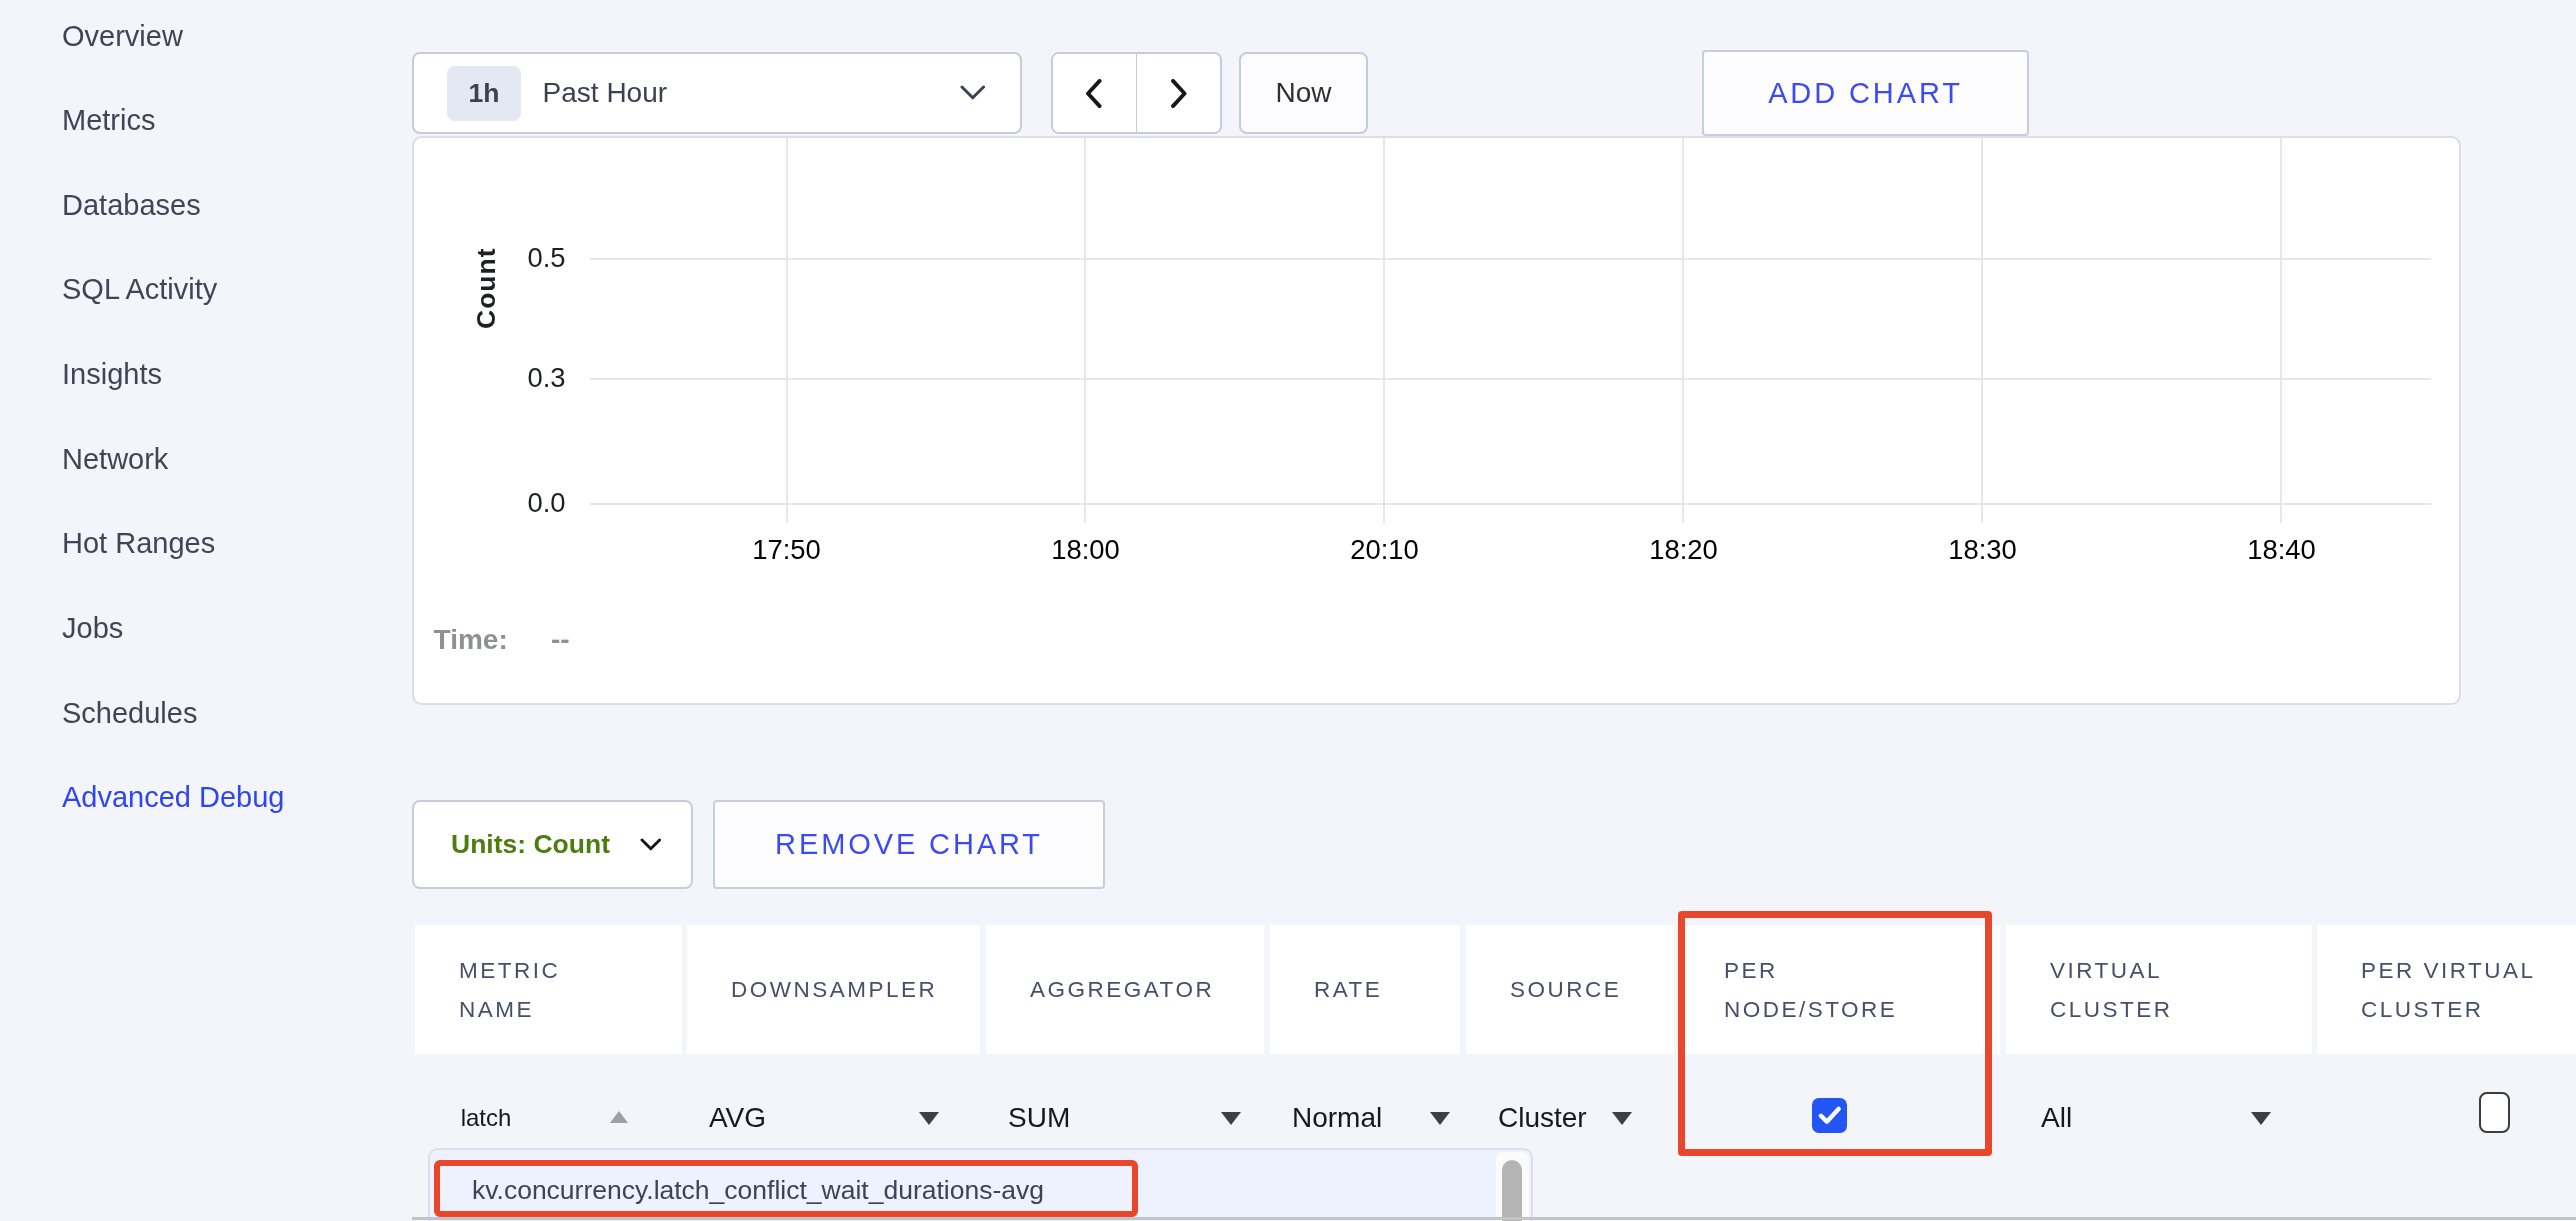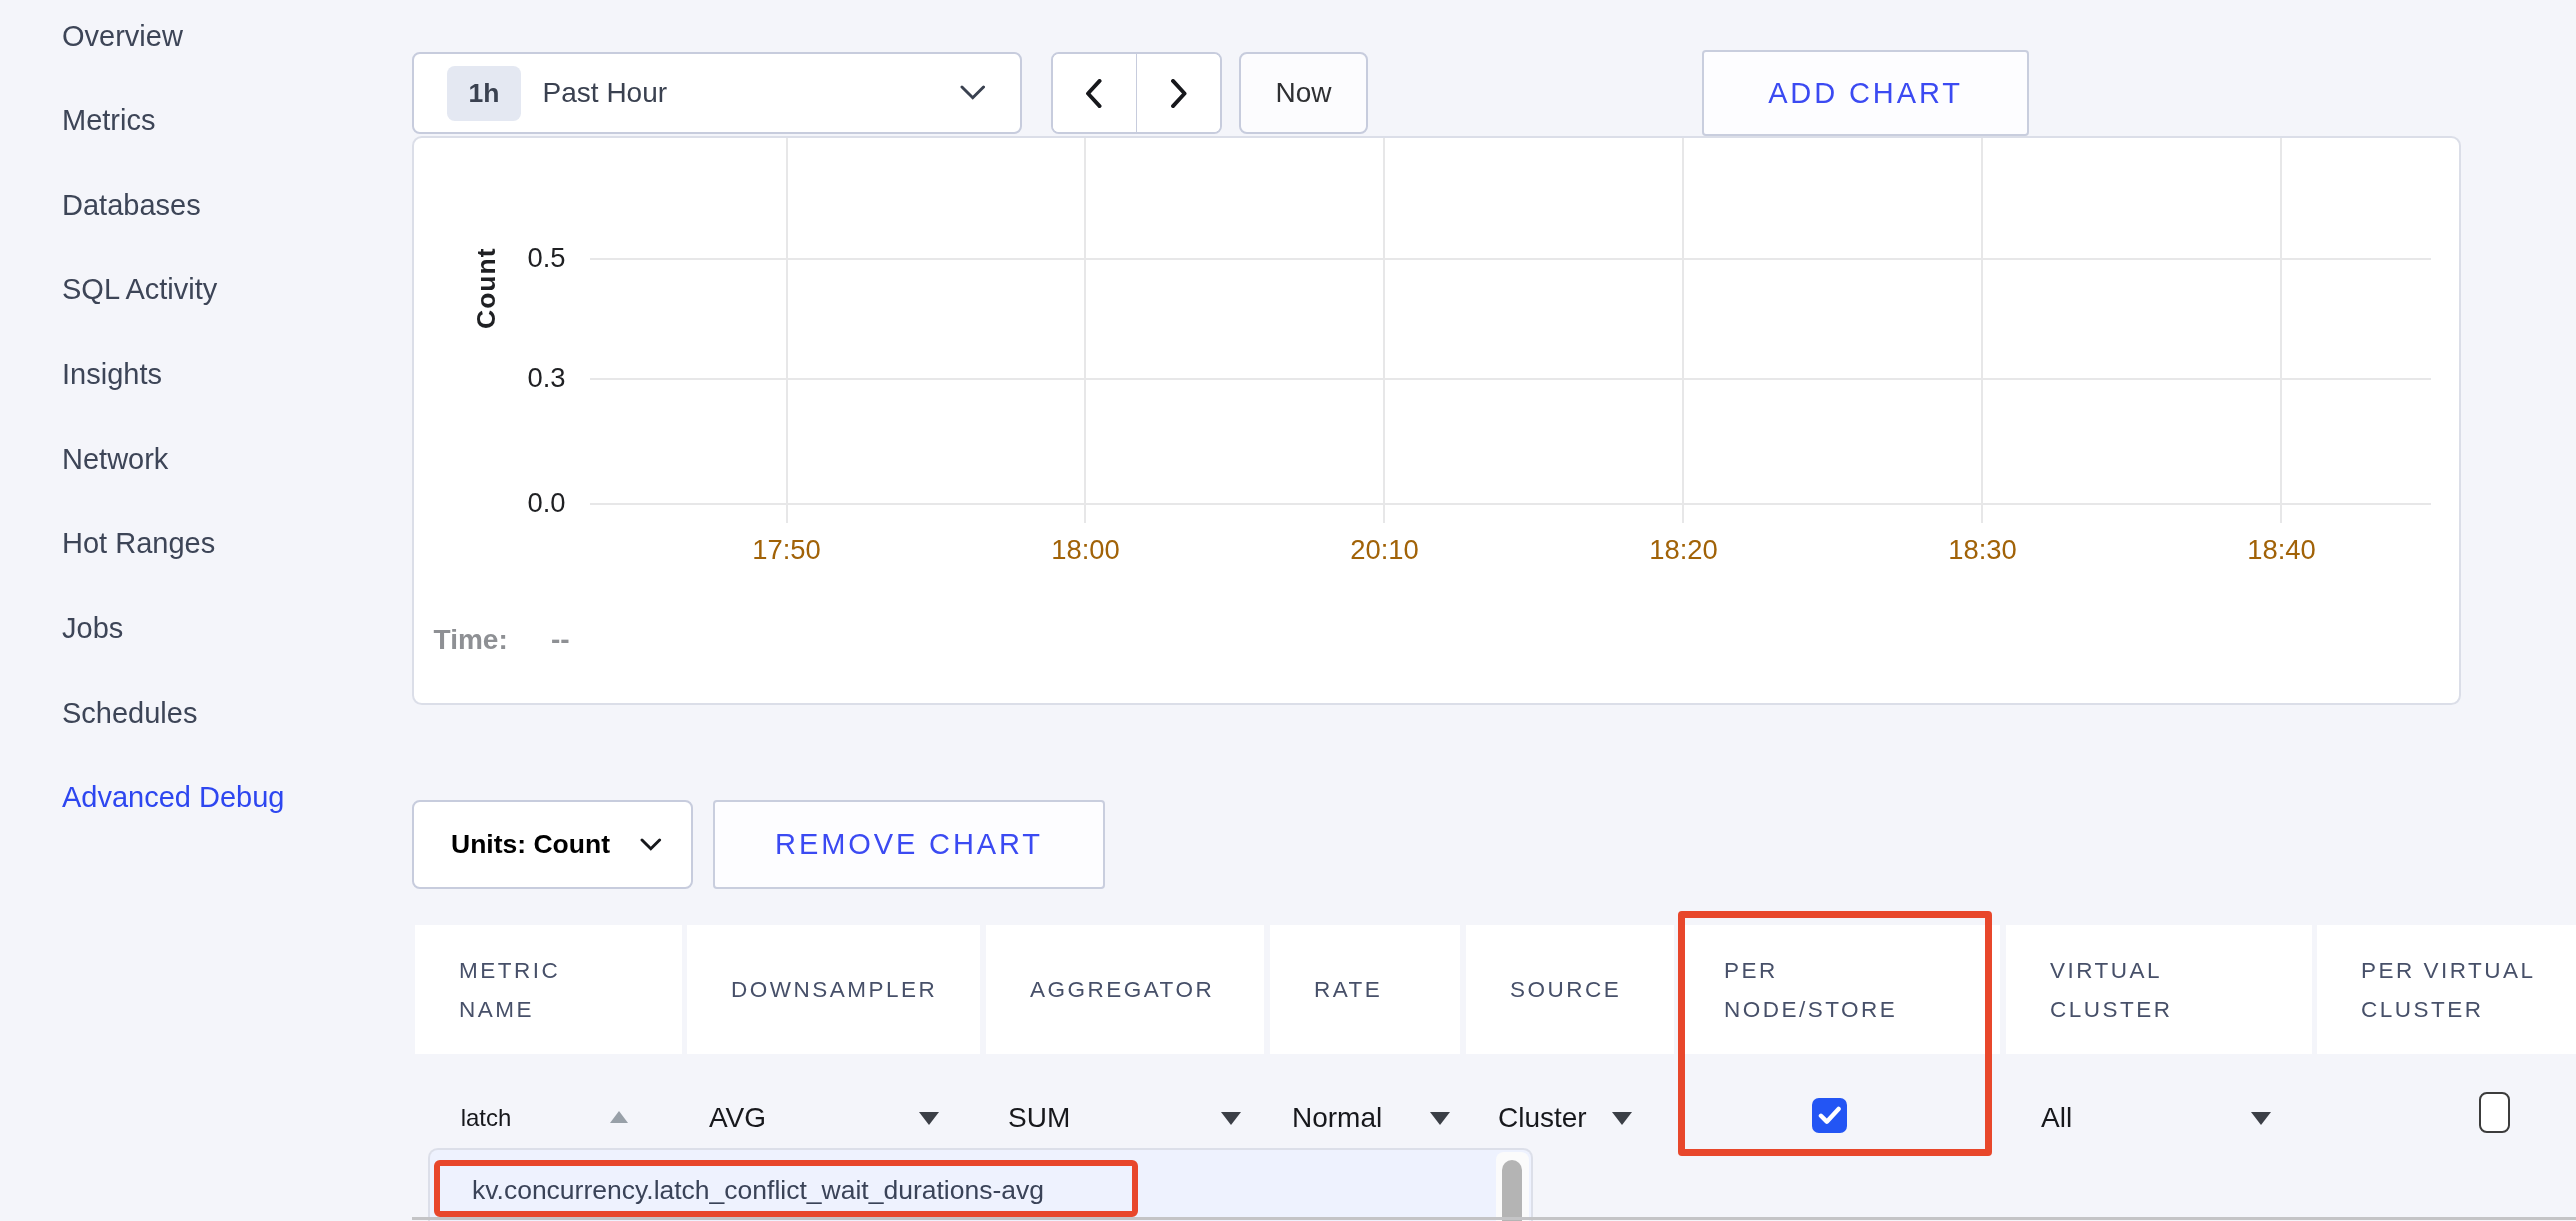--- a/index.html
+++ b/index.html
@@ -28,28 +28,28 @@
   .add-chart{left:1702px;top:29px;width:327px;height:86px;}
 
   
   .card{position:absolute;left:412px;top:136px;width:2049px;height:569px;background:#fff;
         border:2px solid #dbdee8;border-radius:9.8px;box-sizing:border-box;}
   .ylab{position:absolute;left:57px;top:73px;height:118px;writing-mode:vertical-rl;transform:rotate(180deg);
         font-size:26.5px;font-weight:700;color:#1f2023;letter-spacing:1px;}
   .ytick{position:absolute;left:98px;width:69px;text-align:center;font-size:27.4px;color:#1f2023;}
   .hgrid{position:absolute;left:176px;width:1841px;height:2px;background:#e7e7e8;}
   .vgrid{position:absolute;top:0;width:2px;height:385px;background:#e7e7e8;}
-  .xtick{position:absolute;top:396px;width:137px;text-align:center;font-size:27.4px;color:#a16207;}
+  .xtick{position:absolute;top:396px;width:137px;text-align:center;font-size:27.4px;color:#000000;}
   .time-lab{position:absolute;left:19.6px;top:486px;font-size:28px;font-weight:700;color:#8e9094;}
   .time-val{position:absolute;left:137px;top:486px;font-size:28px;font-weight:700;color:#8e9094;}
   .plot{position:absolute;left:176px;top:0;width:1841px;height:385px;}
 
   
   .units-btn{left:412px;top:779px;width:281px;height:89px;cursor:pointer;}
-  .units-txt{margin-left:37px;font-size:26.5px;font-weight:700;color:#000000;}
+  .units-txt{margin-left:37px;font-size:26.5px;font-weight:700;color:#4d7c0f;}
   .remove-chart{left:713px;top:779px;width:392px;height:89px;}
 
   
   .th{position:absolute;top:925px;height:129px;background:#fff;box-sizing:border-box;
       display:flex;align-items:center;padding-left:44px;padding-right:17.6px;
       font-size:22.5px;font-weight:500;letter-spacing:2.5px;color:#475069;line-height:39px;white-space:pre-line;}
   .cell-txt{position:absolute;font-size:28px;color:#17181c;white-space:nowrap;}
   .metric-input{position:absolute;left:446px;top:1090px;width:147px;height:55px;border:none;outline:none;
                 background:transparent;font-family:inherit;font-size:24px;color:#17181c;padding:0 0 0 14.7px;}
   .tri-down{position:absolute;width:0;height:0;border-left:10.8px solid transparent;border-right:10.8px solid transparent;

